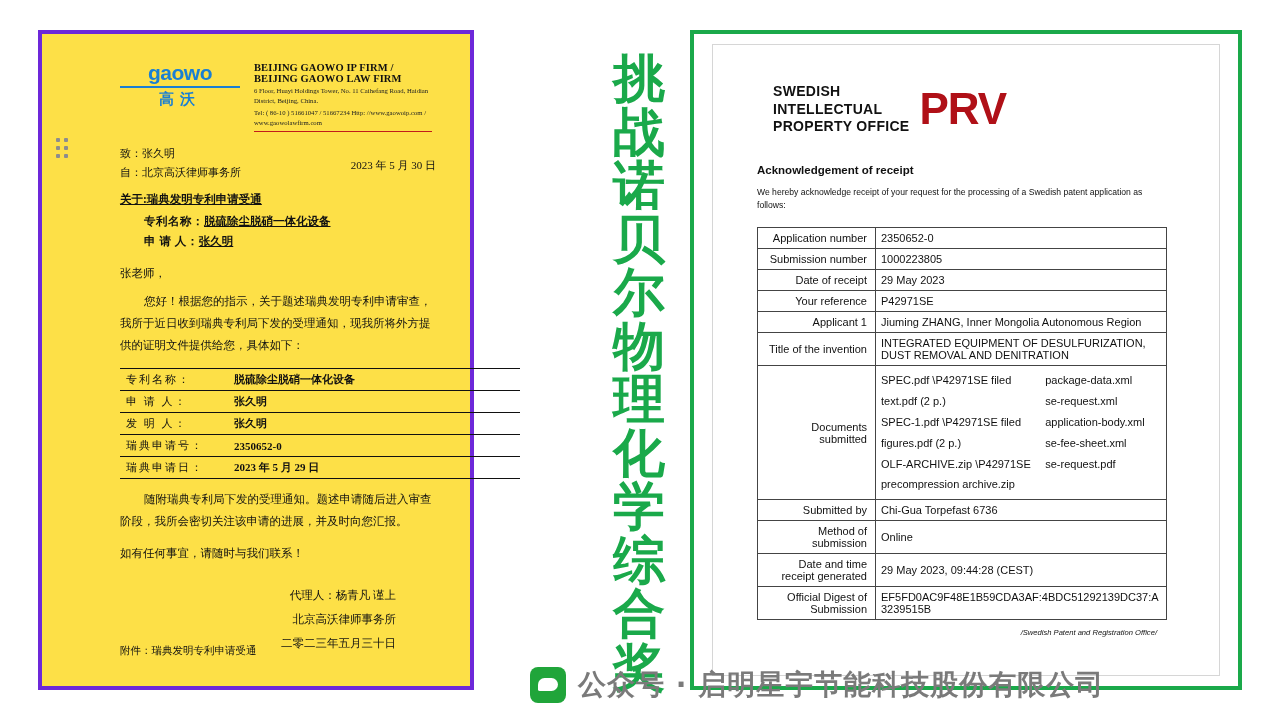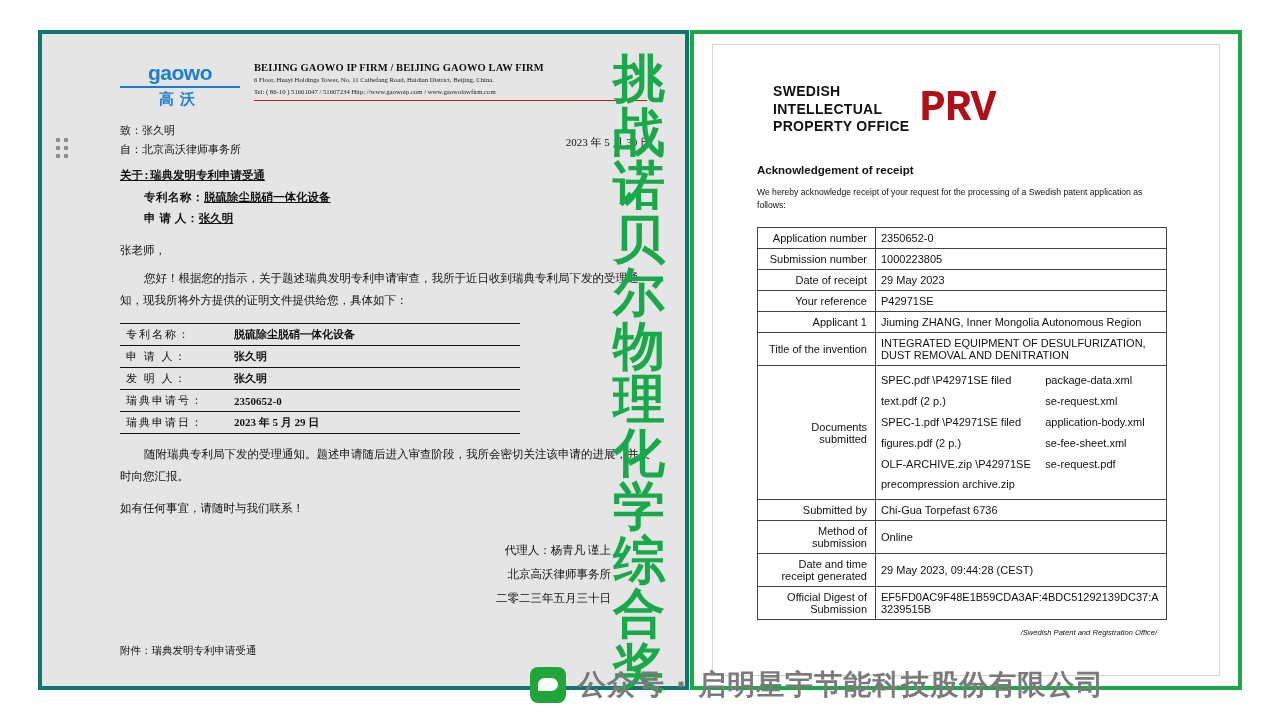--- a/index.html
+++ b/index.html
@@ -7,22 +7,22 @@
     width:1280px;height:720px;
     background:#ffffff;
     font-family:"Liberation Sans", sans-serif;
     overflow:hidden;
     position:relative;
   }
   .stage{position:absolute;inset:0;}
 
   
   .doc-left{
-    position:absolute;left:38px;top:30px;width:651px;height:660px;
-    border:4px solid #0f766e;background:#e5e5e5;box-sizing:border-box;
+    position:absolute;left:38px;top:30px;width:436px;height:660px;
+    border:4px solid #6d28d9;background:#fde047;box-sizing:border-box;
   }
   .doc-left-inner{
     position:absolute;inset:0;padding:28px 34px;box-sizing:border-box;
     font-family:"Liberation Serif", serif;color:#111;
   }
   .grip{
     position:absolute;left:14px;top:104px;width:12px;height:22px;
     display:grid;grid-template-columns:repeat(2,4px);grid-template-rows:repeat(3,4px);
     gap:4px;
   }
@@ -40,21 +40,21 @@
   .firm{flex:1;border-bottom:1.5px solid #c21b1b;padding-bottom:3px;}
   .firm .en{
     font-family:"Liberation Serif", serif;
     font-size:10.5px;font-weight:bold;letter-spacing:0.1px;color:#111;
   }
   .firm .cn{font-size:10.5px;font-weight:bold;color:#111;margin-top:1px;}
   .firm .addr{font-size:6.7px;color:#222;margin-top:2px;line-height:1.5;}
 
   .meta{margin-top:12px;padding-left:44px;font-size:11px;line-height:1.7;position:relative;}
   .meta .date{position:absolute;right:0;top:12px;font-size:11px;}
-  .subject{margin-top:10px;padding-left:44px;font-size:11.5px;font-weight:bold;font-family:Liberation Mono, monospace;}
+  .subject{margin-top:10px;padding-left:44px;font-size:11.5px;font-weight:bold;}
   .subject u{text-decoration:underline;}
   .sub-lines{padding-left:68px;margin-top:4px;font-size:11.5px;font-weight:bold;line-height:1.8;}
   .sub-lines .lbl{letter-spacing:0.5px;}
   .sub-lines .val{text-decoration:underline;}
 
   .salute{padding-left:44px;margin-top:14px;font-size:11.5px;}
   .para{padding-left:44px;margin-top:10px;font-size:11.5px;line-height:1.9;text-indent:24px;}
 
   table.info{
     margin:12px 0 0 44px;border-collapse:collapse;width:400px;
@@ -85,21 +85,21 @@
     border:4px solid #1aa94a;background:#ffffff;box-sizing:border-box;
   }
   .page-right{
     position:absolute;left:18px;top:10px;right:18px;bottom:10px;
     border:1px solid #d6d6d6;background:#fff;box-sizing:border-box;
     padding:24px 26px;font-family:"Liberation Sans", sans-serif;color:#111;
     overflow:hidden;
   }
   .prv-head{display:flex;align-items:center;gap:10px;margin:14px 0 0 34px;}
   .prv-words{font-size:14px;font-weight:bold;line-height:1.25;letter-spacing:0.3px;color:#111;}
-  .prv-logo{font-size:44px;font-weight:bold;color:#b01017;letter-spacing:-1px;line-height:0.9;font-family:Liberation Mono, monospace;}
+  .prv-logo{font-size:44px;font-weight:bold;color:#b01017;letter-spacing:-1px;line-height:0.9;}
   .ack-title{margin:28px 0 0 18px;font-size:11.5px;font-weight:bold;color:#111;}
   .ack-body{margin:10px 0 0 18px;font-size:8.6px;line-height:1.6;color:#111;width:400px;}
 
   table.receipt{
     margin:14px 12px 0 18px;border-collapse:collapse;width:410px;
     font-size:11px;color:#111;table-layout:fixed;
   }
   table.receipt td{
     border:0.8px solid #444;padding:4px 5px;vertical-align:middle;
   }

